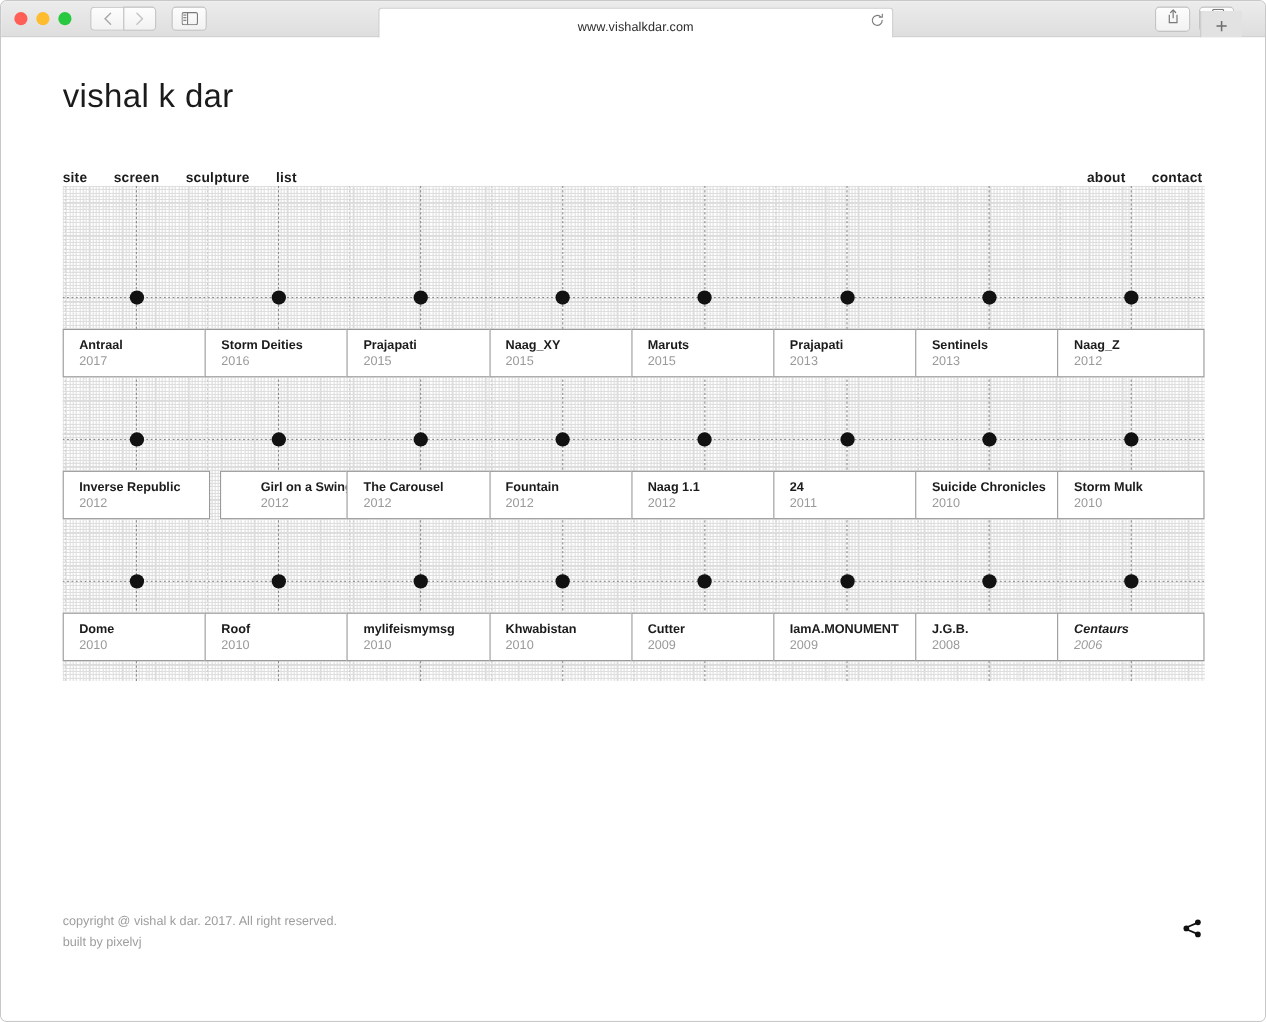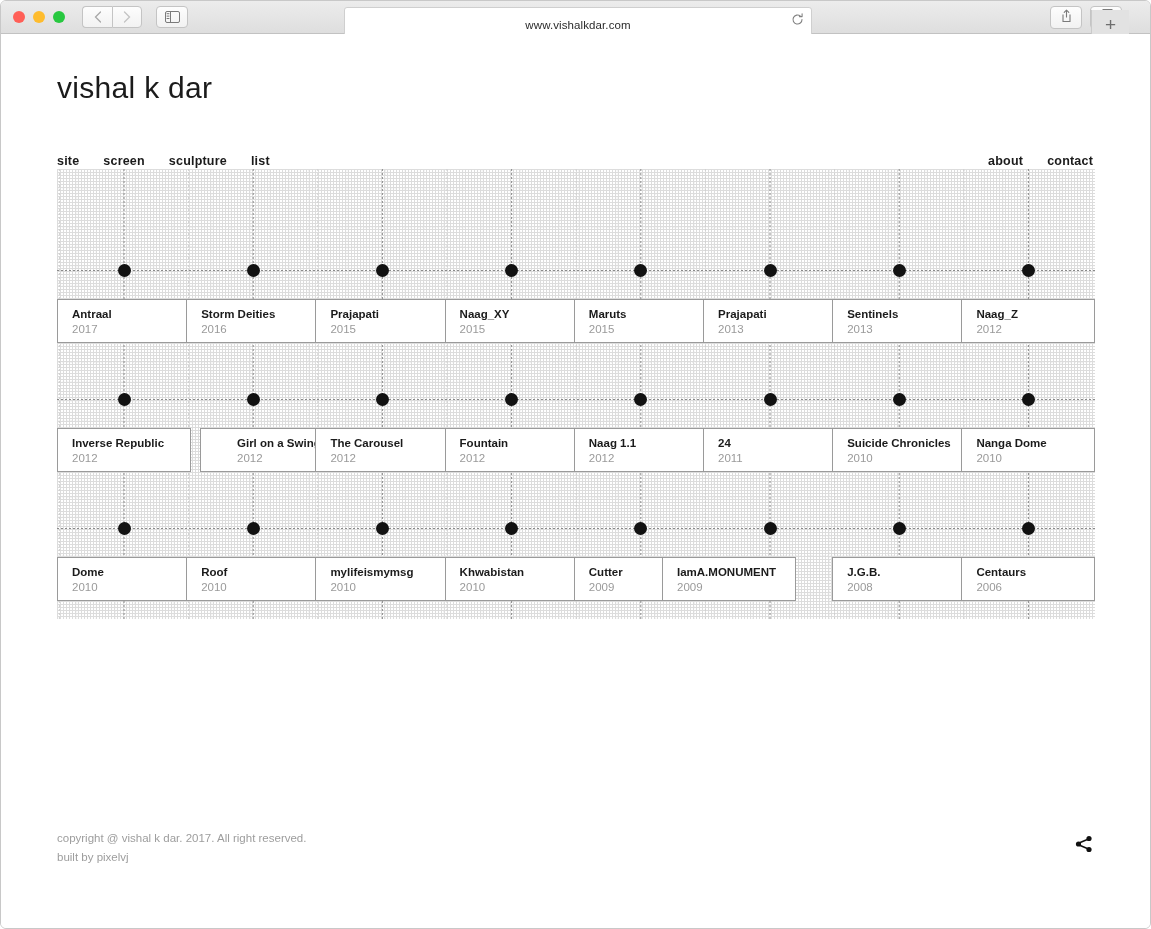--- a/index.html
+++ b/index.html
@@ -441,21 +441,21 @@
               <div class="card-title">24</div>
               <div class="card-year">2011</div>
             </div>
             <div class="node" style="left: 842.2px;"></div>
             <div class="card" style="left: 842.2px;">
               <div class="card-title">Suicide Chronicles</div>
               <div class="card-year">2010</div>
             </div>
             <div class="node" style="left: 971.4px;"></div>
             <div class="card" style="left: 971.4px;">
-              <div class="card-title">Nanga Dome</div>
+              <div class="card-title">Storm Mulk</div>
               <div class="card-year">2010</div>
             </div>
           </div>
           <div class="tl-row r2">
             <div class="axis"></div>
             <div class="node" style="left: 67px;"></div>
             <div class="card" style="left: 67px;">
               <div class="card-title">Dome</div>
               <div class="card-year">2010</div>
             </div>
@@ -473,31 +473,31 @@
             <div class="card" style="left: 454.6px;">
               <div class="card-title">Khwabistan</div>
               <div class="card-year">2010</div>
             </div>
             <div class="node" style="left: 583.8px;"></div>
             <div class="card" style="left: 583.8px;">
               <div class="card-title">Cutter</div>
               <div class="card-year">2009</div>
             </div>
             <div class="node" style="left: 713px;"></div>
-            <div class="card" style="left: 672px;">
+            <div class="card" style="left: 713px;">
               <div class="card-title">IamA.MONUMENT</div>
               <div class="card-year">2009</div>
             </div>
             <div class="node" style="left: 842.2px;"></div>
             <div class="card" style="left: 842.2px;">
               <div class="card-title">J.G.B.</div>
               <div class="card-year">2008</div>
             </div>
             <div class="node" style="left: 971.4px;"></div>
-            <div class="card" style="left: 971.4px;">
+            <div class="card" style="left: 971.4px; font-style: italic;">
               <div class="card-title">Centaurs</div>
               <div class="card-year">2006</div>
             </div>
           </div>
         </div>
     </div>
 
     <div class="footer">
       <div>copyright @ vishal k dar. 2017. All right reserved.</div>
       <div>built by pixelvj</div>

